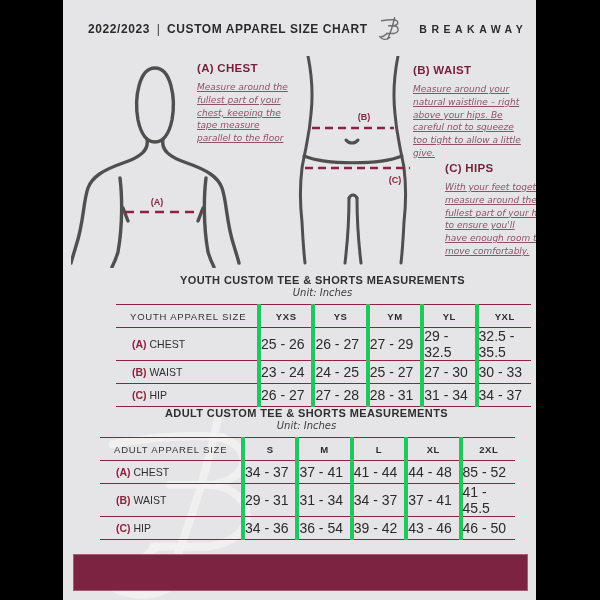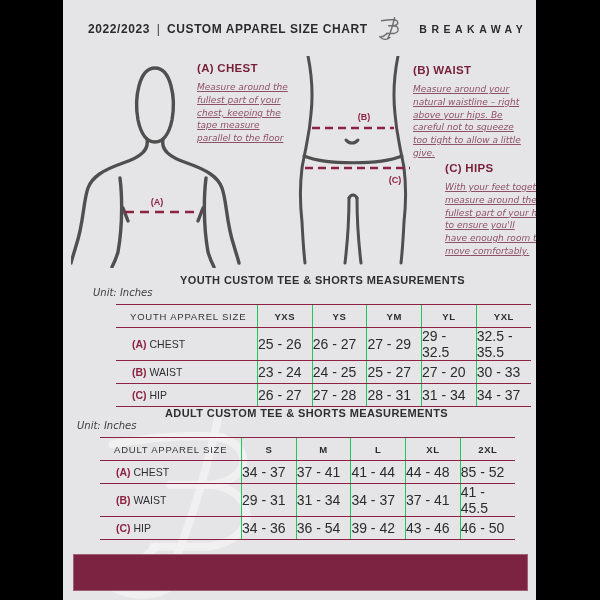--- a/index.html
+++ b/index.html
@@ -20,25 +20,25 @@
   .diagrams{position:absolute;top:52px;left:0;width:473px;height:216px;z-index:2;}
   .fig{position:absolute;}
   .guide{position:absolute;}
   .guide h3{margin:0 0 7px 0;font-size:11.5px;font-weight:bold;color:#771f38;letter-spacing:.3px;}
   .guide p{margin:0;font-size:9px;font-style:italic;color:#8e5165;line-height:1.42;
            font-family:"DejaVu Sans",sans-serif;white-space:pre-line;text-decoration:underline;}
 
   
   .sec{position:absolute;left:0;width:473px;z-index:2;}
   .tbl-title{text-align:center;font-size:11px;font-weight:bold;color:#2f2f2f;letter-spacing:.4px;margin-left:14px;}
-  .tbl-unit{text-align:left;font-size:10px;font-style:italic;color:#3c3c3c;margin-left:14px;margin-top:1px;
+  .tbl-unit{text-align:center;font-size:10px;font-style:italic;color:#3c3c3c;margin-left:14px;margin-top:1px;
             font-family:"DejaVu Sans",sans-serif;}
   table.size-table{border-collapse:collapse;table-layout:fixed;width:415px;margin:6px 0 0 37px;background:transparent;}
   table.size-table th,table.size-table td{border-top:1px solid #8e2242;border-bottom:1px solid #8e2242;
-       border-left:1px solid #22c55e;height:22px;padding:0;color:#2b2b2b;}
+       border-left:4px solid #22c55e;height:22px;padding:0;color:#2b2b2b;}
   table.size-table th:first-child,table.size-table td:first-child{border-left:none;width:127px;text-align:left;}
   table.size-table th{font-size:9.5px;font-weight:bold;letter-spacing:.6px;}
   table.size-table th:first-child{padding-left:14px;font-size:9.5px;letter-spacing:.8px;font-weight:normal;color:#333;}
   table.size-table td:first-child{padding-left:16px;font-size:10.5px;}
   table.size-table td.val{text-align:left;font-size:14px;}
   .key{color:#8e2242;font-weight:bold;}
   .lbl{color:#2e2e2e;}
 
   
   .footer-bar{position:absolute;left:10px;top:554px;width:455px;height:37px;background:#7d2342;
@@ -149,21 +149,21 @@
               <td class="val">26 - 27</td>
               <td class="val">27 - 29</td>
               <td class="val">29 - 32.5</td>
               <td class="val">32.5 - 35.5</td>
             </tr>
             <tr>
               <td><span class="key">(B)</span><span class="lbl"> WAIST</span></td>
               <td class="val">23 - 24</td>
               <td class="val">24 - 25</td>
               <td class="val">25 - 27</td>
-              <td class="val">27 - 20</td>
+              <td class="val">27 - 30</td>
               <td class="val">30 - 33</td>
             </tr>
             <tr>
               <td><span class="key">(C)</span><span class="lbl"> HIP</span></td>
               <td class="val">26 - 27</td>
               <td class="val">27 - 28</td>
               <td class="val">28 - 31</td>
               <td class="val">31 - 34</td>
               <td class="val">34 - 37</td>
             </tr>

